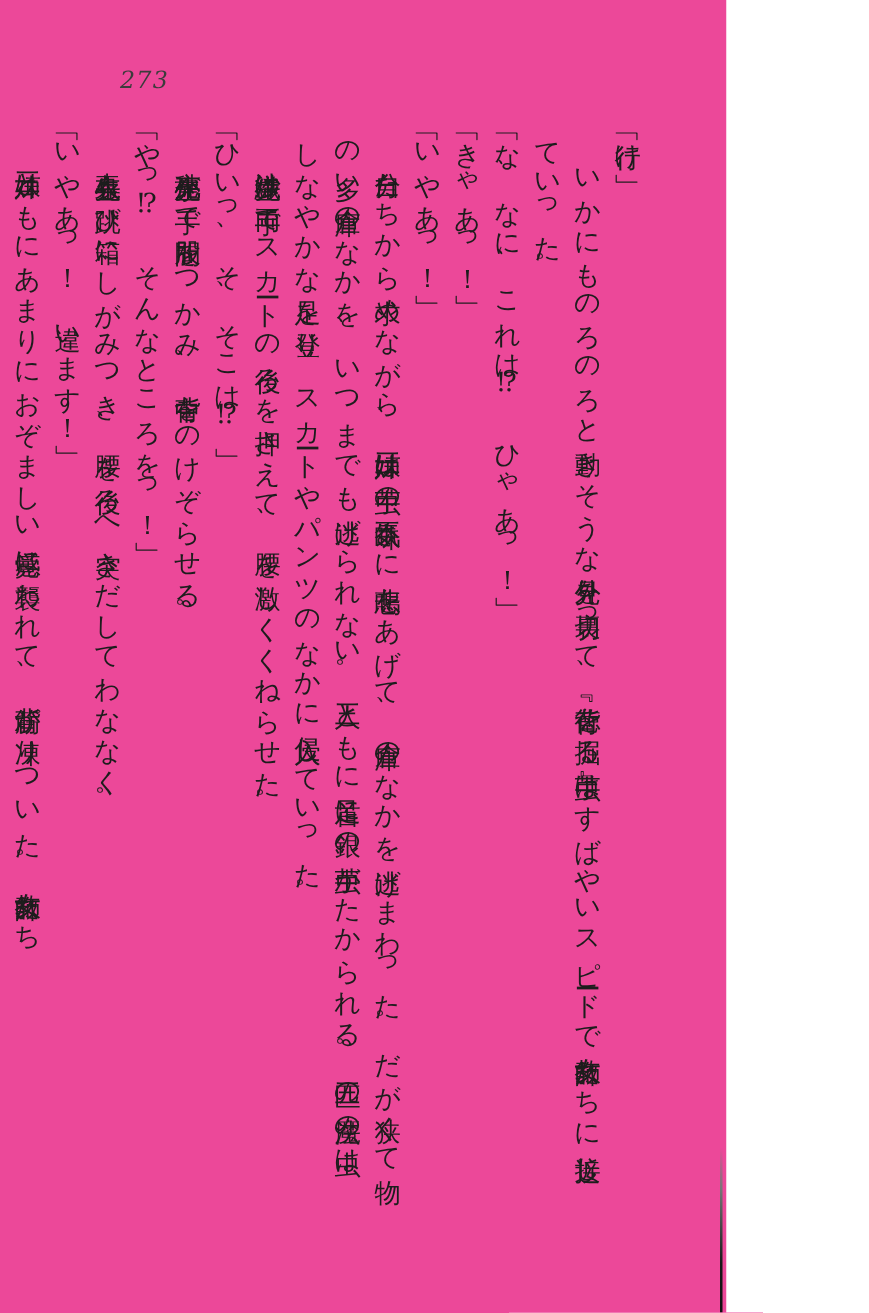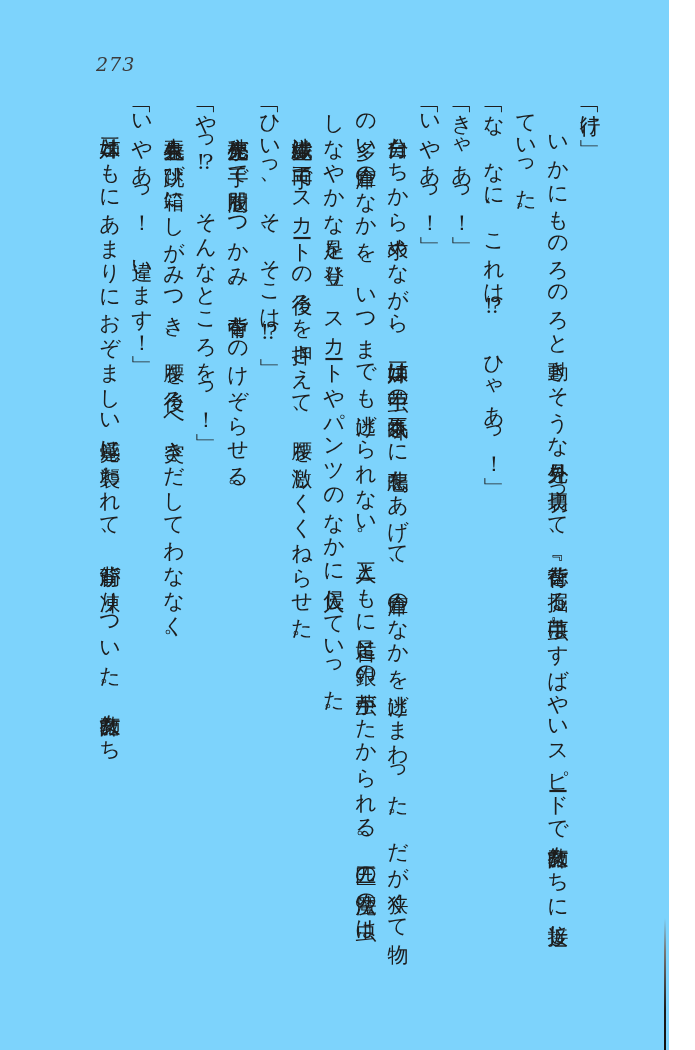--- a/index.html
+++ b/index.html
@@ -1,23 +1,23 @@
 <!DOCTYPE html>
 <html lang="ja"><head>
 <meta charset="utf-8">
 <style>
   html, body {
     margin: 0;
     padding: 0;
   }
   .page {
     position: relative;
-    width: 669px;
+    width: 581px;
     height: 1050px;
-    background: #7dd3fc;
+    background: #ec4899;
     overflow: hidden;
     font-family: "DejaVu Serif", "Liberation Serif", serif;
   }
   .page-number {
     position: absolute;
     top: 53px;
     left: 96px;
     font-size: 19px;
     font-style: italic;
     color: #3c3c3c;

